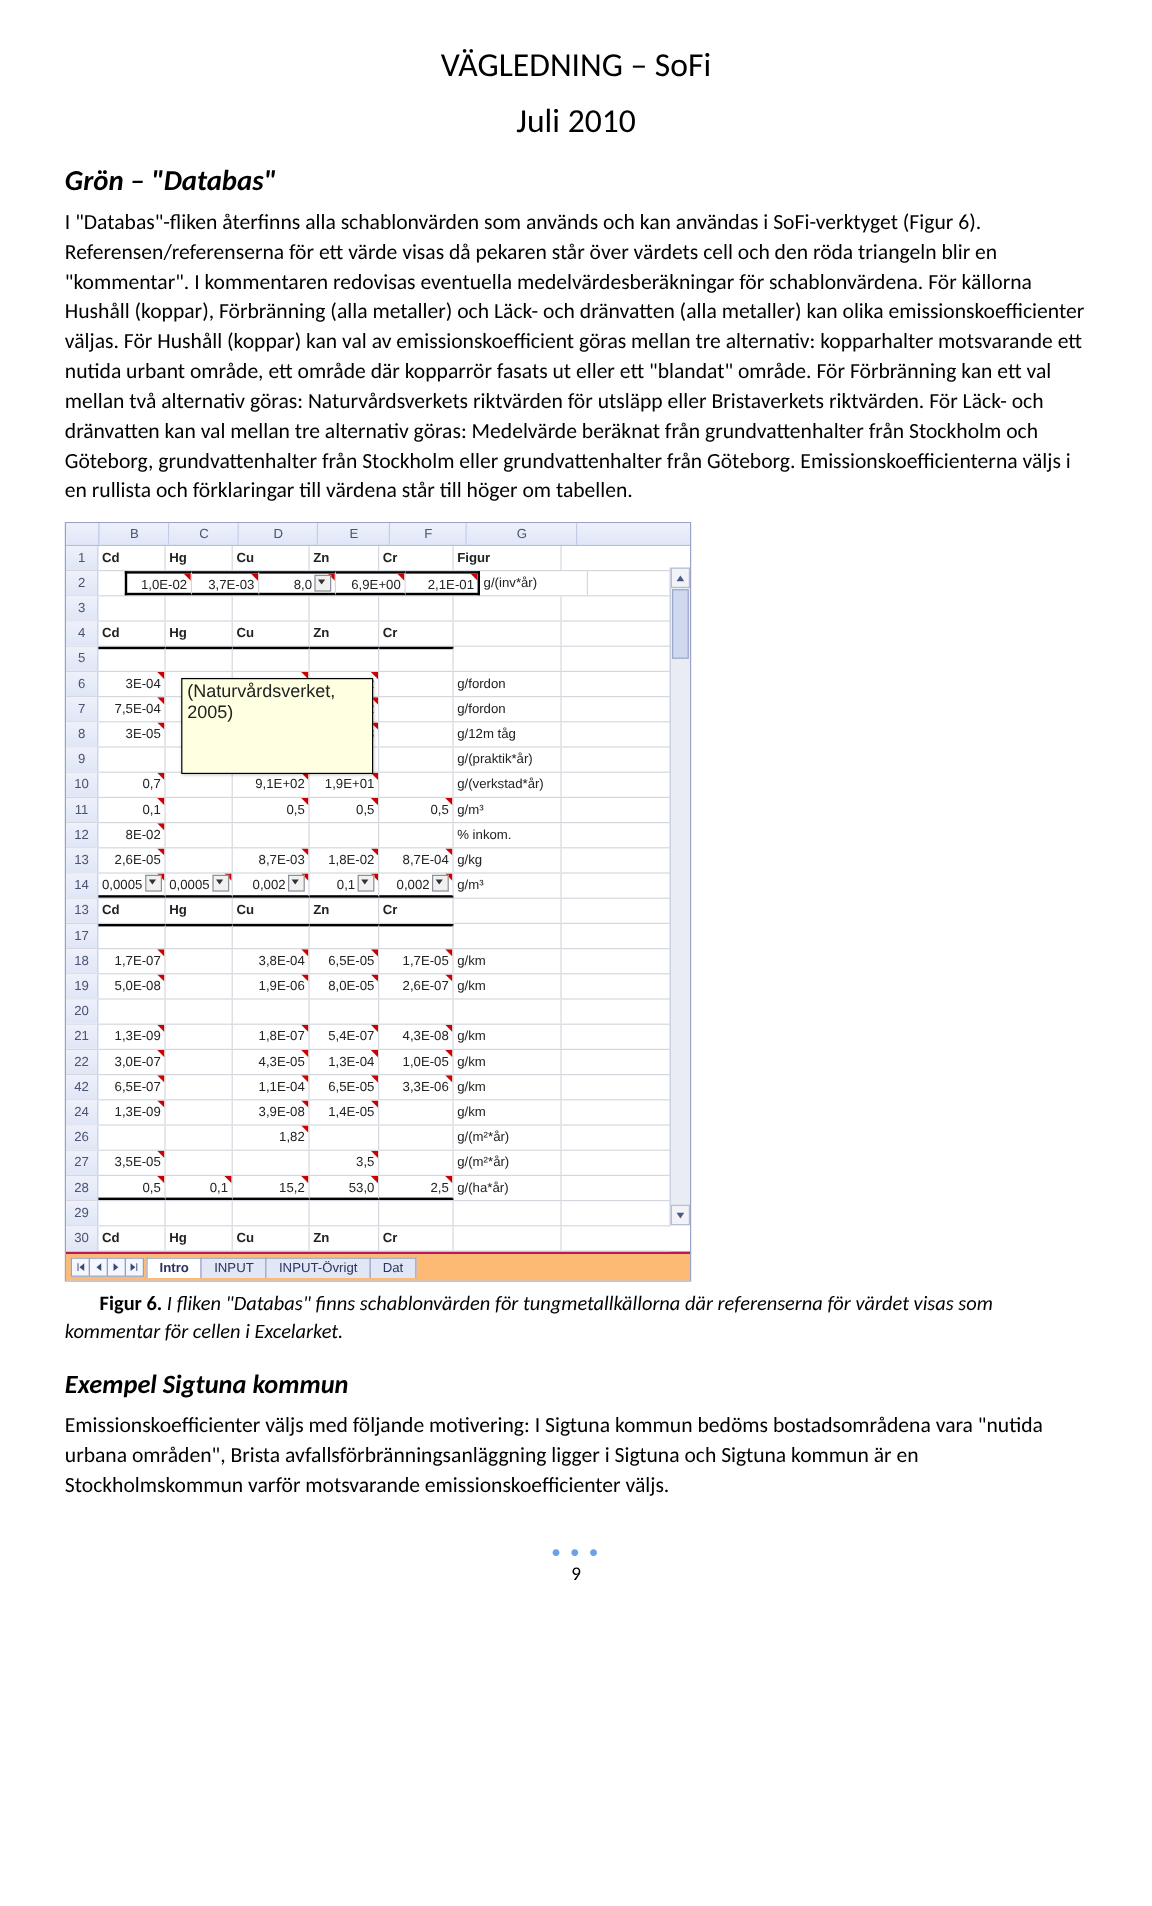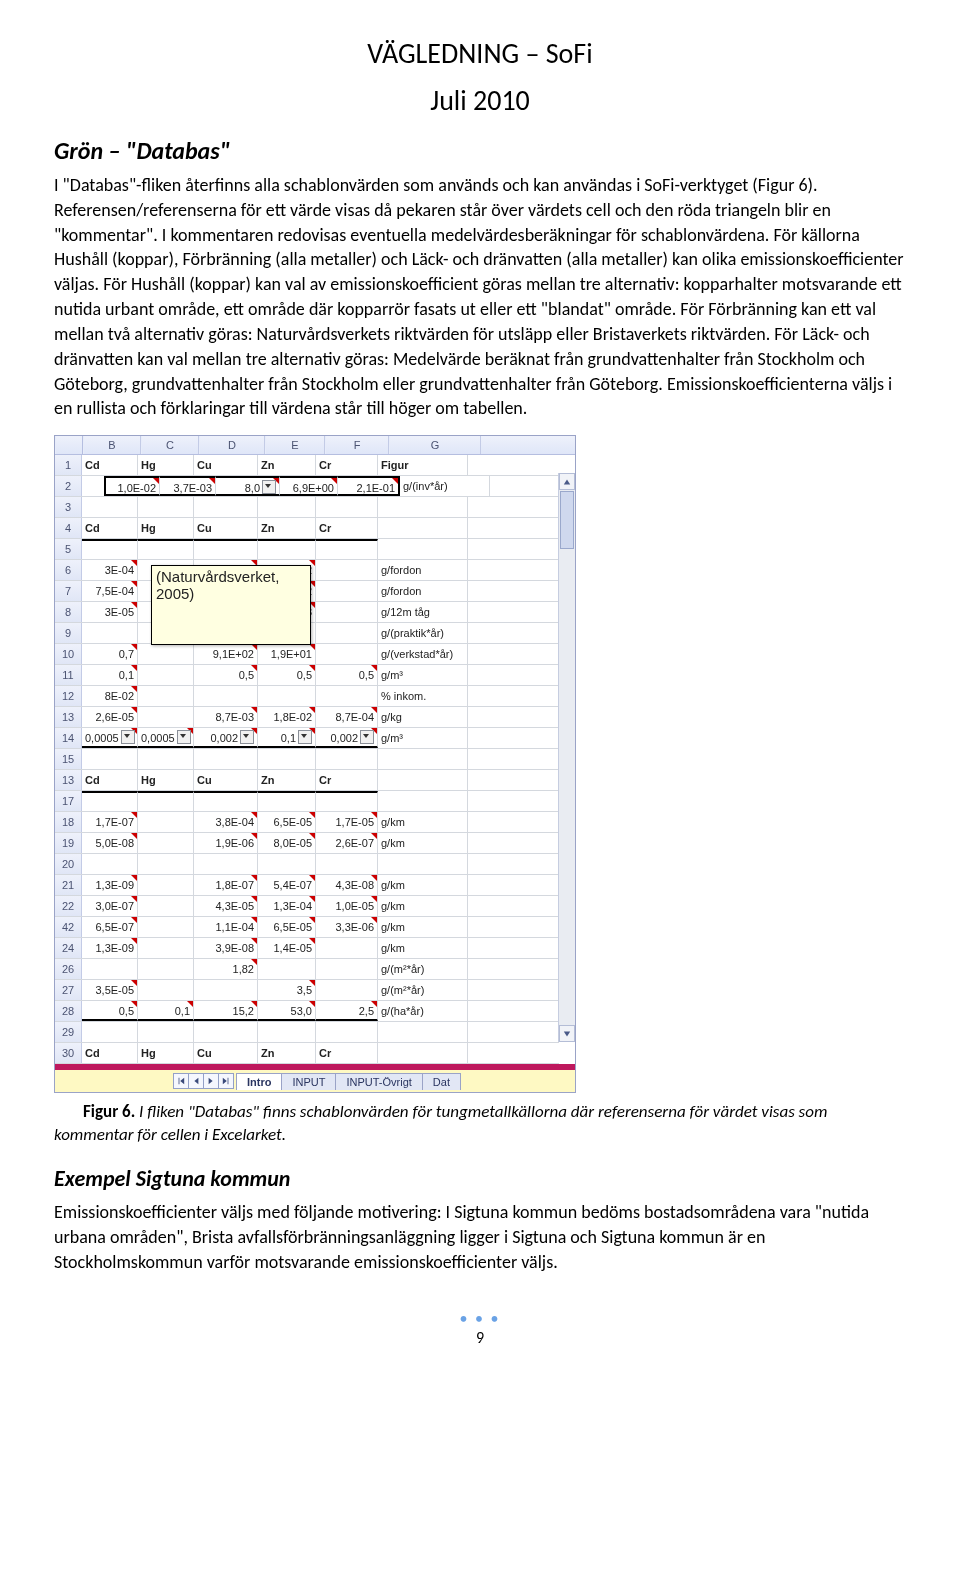--- a/index.html
+++ b/index.html
@@ -62,23 +62,23 @@
     width: 150px; height: 74px;
     background: #ffffe1;
     border: 1px solid #000;
     box-shadow: 1px 1px 3px rgba(0,0,0,.3);
     font-size: 15px; padding: 2px 4px;
     z-index: 5;
   }
 
   .tab-bar {
     display: flex; align-items:center;
-    background: #fef9c3;
-    border-top: 6px solid #be185d;
-    height: 22px; font-size: 11px; justify-content: center;
+    background: #fdba74;
+    border-top: 2px solid #be185d;
+    height: 22px; font-size: 11px;
   }
   .tab-nav { display:flex; gap:0; padding:0 4px; }
   .tab-nav span { width:14px; height:14px; border:1px solid #93a0c7; background:#f5f7fe; display:flex;align-items:center;justify-content:center; margin-right:-1px;}
   .tab-nav svg { width:8px;height:8px; fill:#3a4a7a;}
   .tabs { display:flex; }
   .tab { padding: 2px 10px; border:1px solid #9aa3c7; border-bottom:none; margin-left:-1px; background:#e2e7f5; color:#2a3560;}
   .tab.sel { background:#fff; font-weight:bold; }
 
   .vscroll {
     position:absolute; right:0; top:18px; bottom:22px; width:16px;
@@ -250,29 +250,20 @@
       </div>
       <div class="grid-row">
         <div class="rowhdr">14</div>
         <div class="cell colW-B thick-bottom">0,0005<span class="rt"></span><span class="dd"></span></div>
         <div class="cell colW-C thick-bottom">0,0005<span class="rt"></span><span class="dd"></span></div>
         <div class="cell colW-D thick-bottom">0,002<span class="rt"></span><span class="dd"></span></div>
         <div class="cell colW-E thick-bottom">0,1<span class="rt"></span><span class="dd"></span></div>
         <div class="cell colW-F thick-bottom">0,002<span class="rt"></span><span class="dd"></span></div>
         <div class="cell colW-G left">g/m³</div>
       </div>
-      <div class="grid-row">
-        <div class="rowhdr">15</div>
-        <div class="cell colW-B"></div>
-        <div class="cell colW-C"></div>
-        <div class="cell colW-D"></div>
-        <div class="cell colW-E"></div>
-        <div class="cell colW-F"></div>
-        <div class="cell colW-G left"></div>
-      </div>
       <div class="grid-row bold">
         <div class="rowhdr">13</div>
         <div class="cell colW-B left">Cd</div>
         <div class="cell colW-C left">Hg</div>
         <div class="cell colW-D left">Cu</div>
         <div class="cell colW-E left">Zn</div>
         <div class="cell colW-F left">Cr</div>
         <div class="cell colW-G left"></div>
       </div>
       <div class="grid-row">

